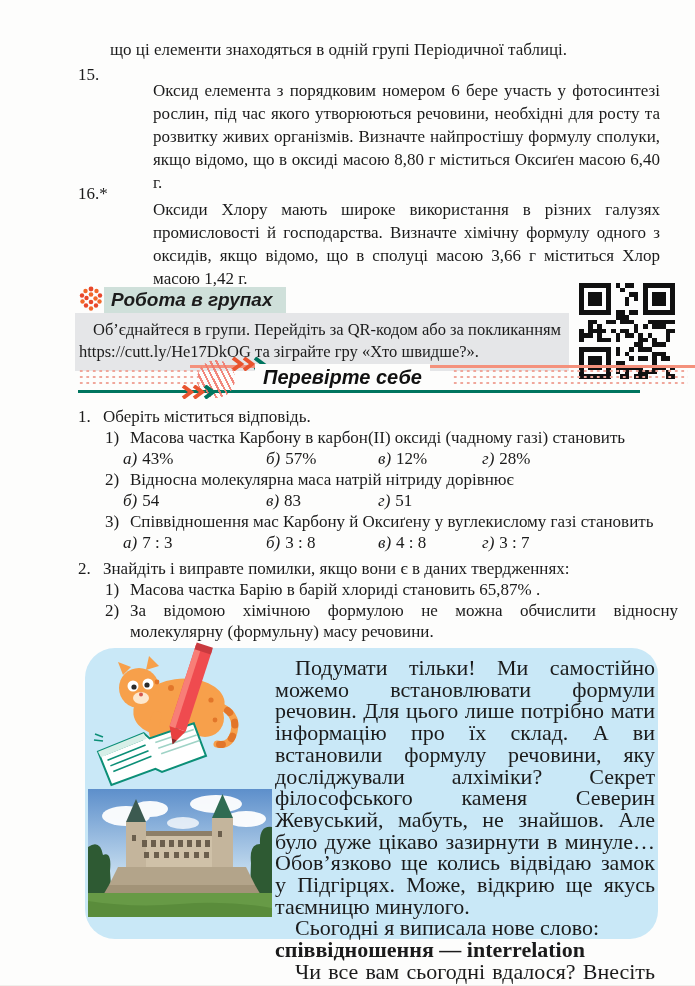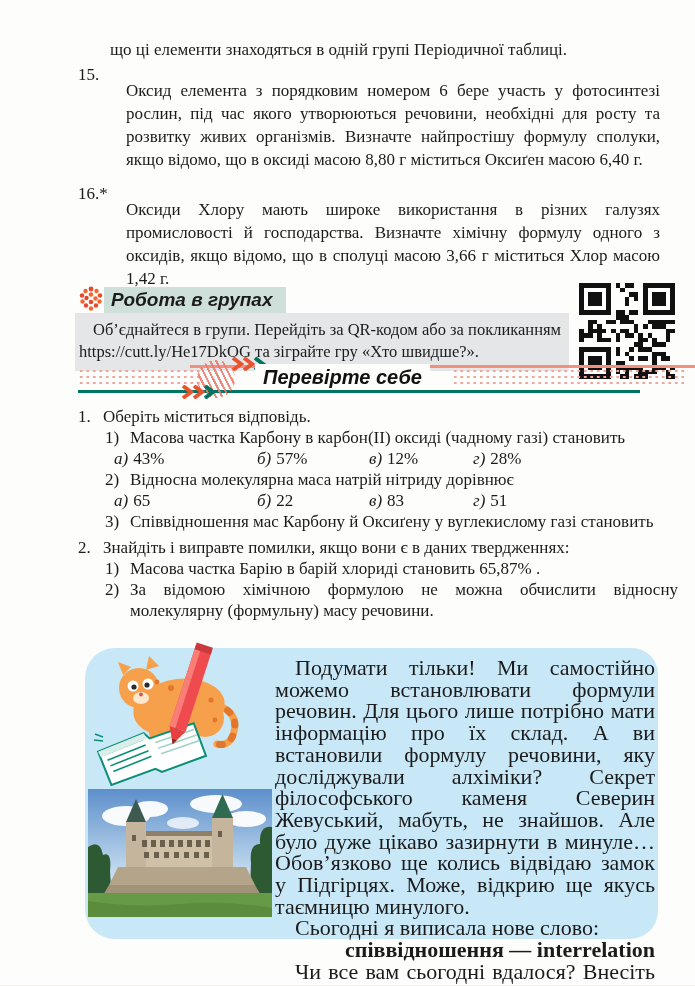--- a/index.html
+++ b/index.html
@@ -8,21 +8,21 @@
     --footer-text:#4a9181; --berry-pink:#f58b85; --berry-dark:#23564a;
   }
   html,body{margin:0;padding:0;}
   body{width:695px;height:986px;background:#fdfdfc;position:relative;overflow:hidden;
        font-family:"Liberation Serif","DejaVu Serif",serif;color:#1b1b1b;}
   .page{position:absolute;inset:0;border-radius:32px;}
 
   
   .intro{position:absolute;left:110px;top:38px;width:566px;margin:0;
          font-size:17px;line-height:23px;}
-  .prob{position:absolute;left:78px;width:598px;display:flex;}
+  .prob{position:absolute;left:78px;width:598px;display:flex;gap:27px;}
   .pnum{flex:none;width:32px;font-size:17px;line-height:23px;}
   .ptxt{flex:1;margin:16px;font-size:17px;line-height:23px;text-align:justify;}
 
   
   .gw{position:absolute;left:0;top:266px;width:695px;height:96px;margin-top:19px;}
   .gw-icon{position:absolute;left:78px;top:0;width:26px;height:27px;}
   .gw-title{position:absolute;left:104px;top:2px;background:var(--label-bg);
             font-family:"Liberation Sans","DejaVu Sans",sans-serif;
             font-weight:bold;font-style:italic;font-size:19px;line-height:24px;
             padding:1px 14px 1px 7px;}
@@ -51,31 +51,31 @@
 
   
   .quiz{position:absolute;left:78px;top:400px;width:600px;font-size:17px;line-height:21px;}
   .qrow{display:flex;margin-top:5px;}
   .qnum{flex:none;width:25px;}
   .qbody{flex:1;}
   .qt{margin:0;}
   .sub{display:flex;margin-left:2px;}
   .snum{flex:none;width:25px;}
   .st{margin:0;flex:1;text-align:justify;}
-  .opts{display:grid;grid-template-columns:143px 112px 104px auto;margin-left:11px;}
+  .opts{display:grid;grid-template-columns:143px 112px 104px auto;margin-left:20px;}
   .opt i{font-style:italic;padding-right:5px;}
 
   
   .callout{position:absolute;left:85px;top:648px;width:573px;height:291px;
            background:var(--callout-bg);border-radius:30px 26px 28px 30px;}
   .cat{position:absolute;left:2px;top:-6px;width:180px;height:148px;}
   .castle{position:absolute;left:3px;top:141px;width:184px;height:128px;}
   .ctext{position:absolute;left:190px;top:9px;right:3px;font-size:22px;line-height:21.7px;}
   .cp{margin:0;text-align:justify;text-indent:20px;}
-  .cword{margin:0;text-align:right;font-weight:bold;}
+  .cword{margin:0;text-align:left;font-weight:bold;}
 
   
   .footer{position:absolute;left:0;top:945px;width:695px;height:41px;background:var(--footer-bg);margin-top:40px;}
   .fdots{position:absolute;left:4px;top:8px;width:58px;height:26px;
          background-image:radial-gradient(circle,#4c4c4c 1.4px,transparent 1.5px);
          background-size:7.5px 7px;}
   .berry{position:absolute;top:13px;width:13px;height:13px;border-radius:50%;
          background:linear-gradient(180deg,var(--berry-dark) 0 32%,var(--berry-pink) 33%);}
   .b1{left:72px;} .b2{left:127px;}
   .pageno{position:absolute;left:92px;top:9px;font-weight:bold;font-size:18px;}
@@ -283,29 +283,34 @@
           <span class="opt"><i>б)</i><span>57%</span></span>
           <span class="opt"><i>в)</i><span>12%</span></span>
           <span class="opt"><i>г)</i><span>28%</span></span>
         </div>
 
         <div class="sub">
           <span class="snum">2)</span>
           <p class="st">Відносна молекулярна маса натрій нітриду дорівнює</p>
         </div>
         <div class="opts">
-          <span class="opt"><i>а)</i><span>65</span></span>
-          <span class="opt"><i>б)</i><span>22</span></span>
+          <span class="opt"><i>б)</i><span>54</span></span>
           <span class="opt"><i>в)</i><span>83</span></span>
           <span class="opt"><i>г)</i><span>51</span></span>
         </div>
 
         <div class="sub">
           <span class="snum">3)</span>
           <p class="st">Співвідношення мас Карбону й Оксиґену у вуглекислому газі становить</p>
+        </div>
+        <div class="opts">
+          <span class="opt"><i>а)</i><span>7 : 3</span></span>
+          <span class="opt"><i>б)</i><span>3 : 8</span></span>
+          <span class="opt"><i>в)</i><span>4 : 8</span></span>
+          <span class="opt"><i>г)</i><span>3 : 7</span></span>
         </div>
       </div>
     </div>
 
     <div class="qrow">
       <span class="qnum">2.</span>
       <div class="qbody">
         <p class="qt">Знайдіть і виправте помилки, якщо вони є в даних твердженнях:</p>
         <div class="sub">
           <span class="snum">1)</span>

